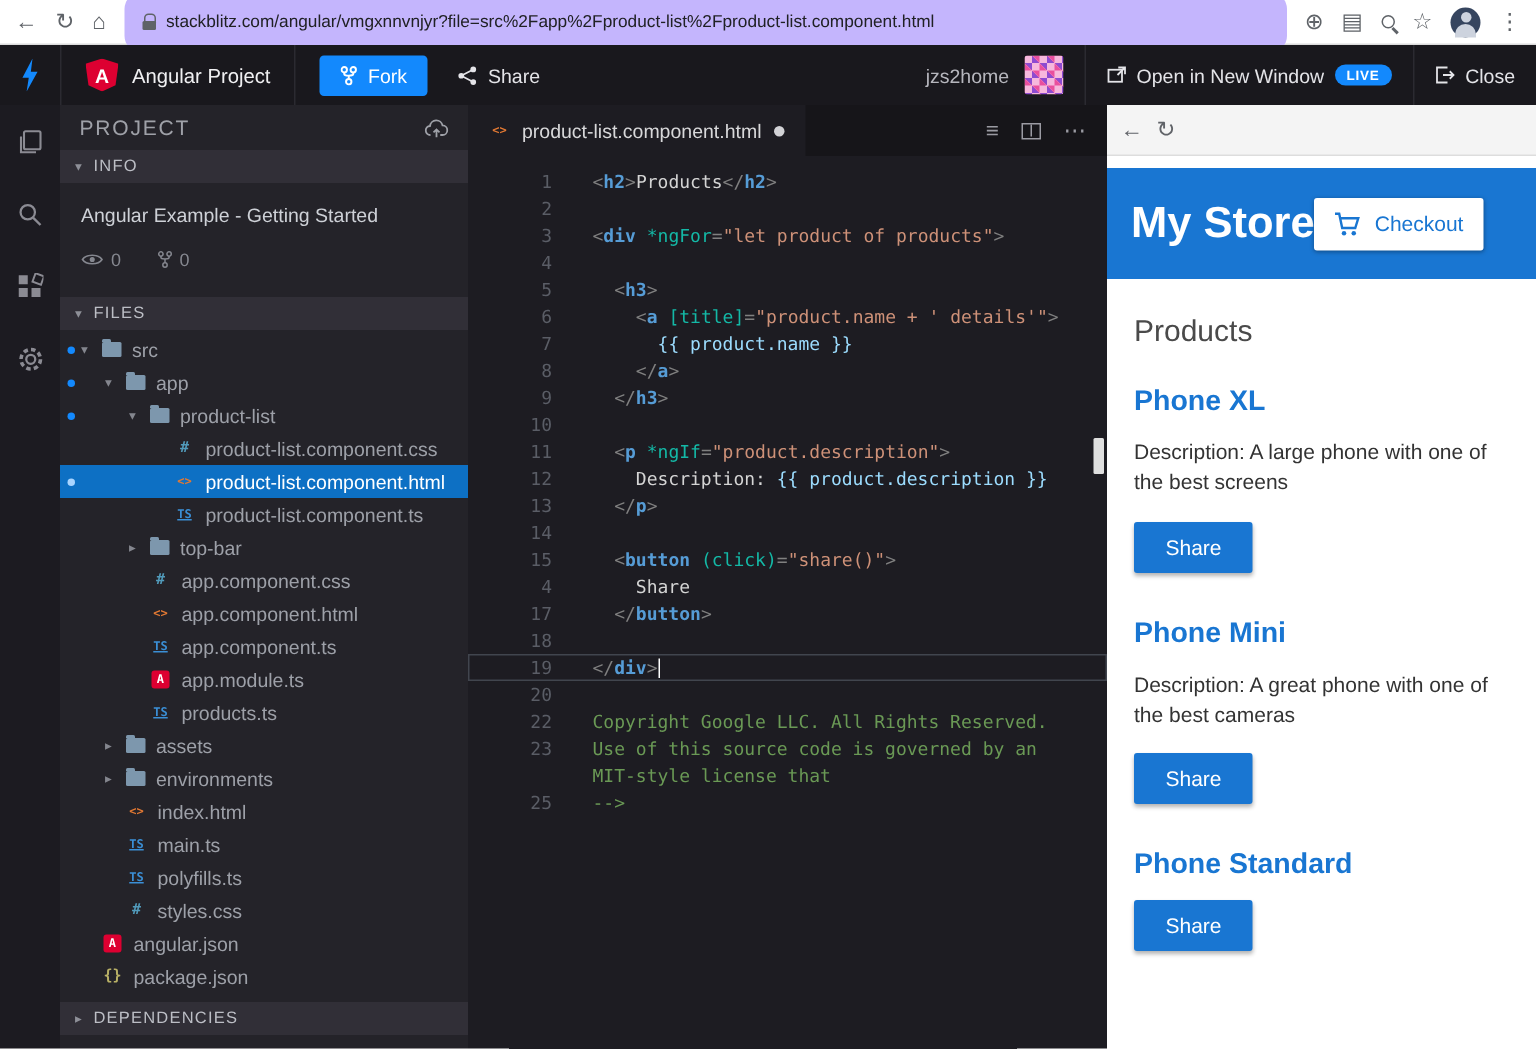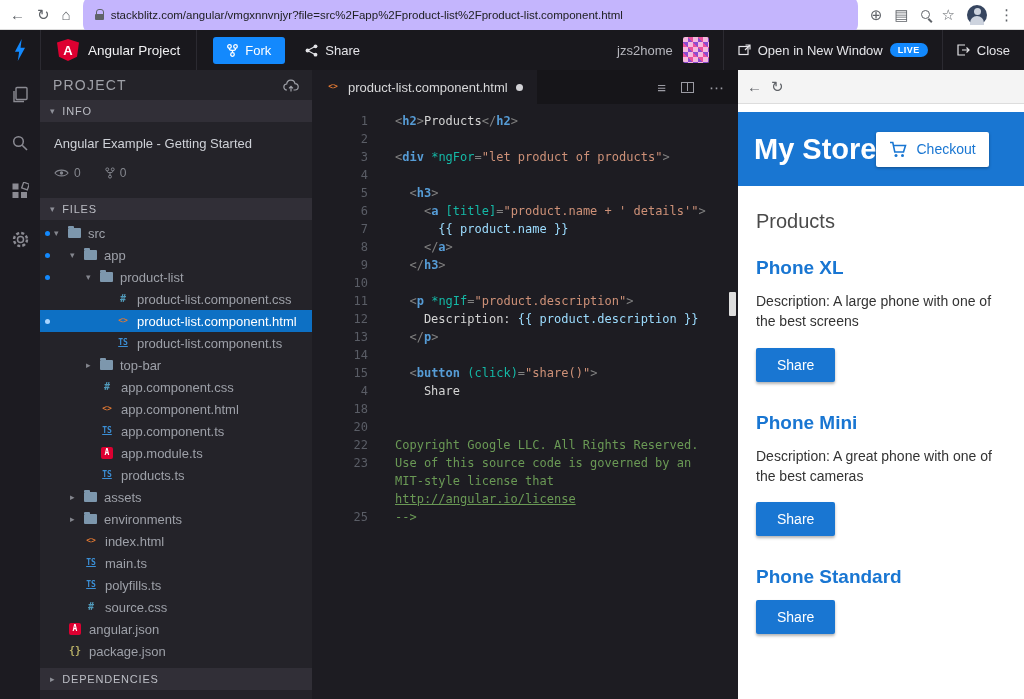--- a/index.html
+++ b/index.html
@@ -332,21 +332,21 @@
       <div class="tree-row" style="padding-left: 44px;">
         <span class="file-ic ic-ts">TS</span>
         <span class="tree-label">main.ts</span>
       </div>
       <div class="tree-row" style="padding-left: 44px;">
         <span class="file-ic ic-ts">TS</span>
         <span class="tree-label">polyfills.ts</span>
       </div>
       <div class="tree-row" style="padding-left: 44px;">
         <span class="file-ic ic-css">#</span>
-        <span class="tree-label">source.css</span>
+        <span class="tree-label">styles.css</span>
       </div>
       <div class="tree-row" style="padding-left: 28px;">
         <span class="file-ic ic-ng">A</span>
         <span class="tree-label">angular.json</span>
       </div>
       <div class="tree-row" style="padding-left: 28px;">
         <span class="file-ic ic-json">{}</span>
         <span class="tree-label">package.json</span>
       </div>
     </div>
@@ -380,26 +380,27 @@
       <div class="crow"><span class="gut">7</span><span class="ltext"><span class="tk-x">      </span><span class="tk-i">{{ product.name }}</span></span></div>
       <div class="crow"><span class="gut">8</span><span class="ltext"><span class="tk-x">    </span><span class="tk-p">&lt;/</span><span class="tk-t">a</span><span class="tk-p">&gt;</span></span></div>
       <div class="crow"><span class="gut">9</span><span class="ltext"><span class="tk-x">  </span><span class="tk-p">&lt;/</span><span class="tk-t">h3</span><span class="tk-p">&gt;</span></span></div>
       <div class="crow"><span class="gut">10</span><span class="ltext"></span></div>
       <div class="crow"><span class="gut">11</span><span class="ltext"><span class="tk-x">  </span><span class="tk-p">&lt;</span><span class="tk-t">p</span><span class="tk-x"> </span><span class="tk-a">*ngIf</span><span class="tk-p">=</span><span class="tk-s">"product.description"</span><span class="tk-p">&gt;</span></span></div>
       <div class="crow"><span class="gut">12</span><span class="ltext"><span class="tk-x">    Description: </span><span class="tk-i">{{ product.description }}</span></span></div>
       <div class="crow"><span class="gut">13</span><span class="ltext"><span class="tk-x">  </span><span class="tk-p">&lt;/</span><span class="tk-t">p</span><span class="tk-p">&gt;</span></span></div>
       <div class="crow"><span class="gut">14</span><span class="ltext"></span></div>
       <div class="crow"><span class="gut">15</span><span class="ltext"><span class="tk-x">  </span><span class="tk-p">&lt;</span><span class="tk-t">button</span><span class="tk-x"> </span><span class="tk-a">(click)</span><span class="tk-p">=</span><span class="tk-s">"share()"</span><span class="tk-p">&gt;</span></span></div>
       <div class="crow"><span class="gut">4</span><span class="ltext"><span class="tk-x">    Share</span></span></div>
+      <div class="crow"><span class="gut">17</span><span class="ltext"><span class="tk-x">  </span><span class="tk-p">&lt;/</span><span class="tk-t">button</span><span class="tk-p">&gt;</span></span></div>
       <div class="crow"><span class="gut">18</span><span class="ltext"></span></div>
+      <div class="crow active"><span class="gut">19</span><span class="ltext"><span class="tk-p">&lt;/</span><span class="tk-t">div</span><span class="tk-p">&gt;</span><span class="cursor"></span></span></div>
       <div class="crow"><span class="gut">20</span><span class="ltext"></span></div>
       <div class="crow"><span class="gut">22</span><span class="ltext"><span class="tk-c">Copyright Google LLC. All Rights Reserved.</span></span></div>
       <div class="crow"><span class="gut">23</span><span class="ltext"><span class="tk-c">Use of this source code is governed by an</span></span></div>
       <div class="crow"><span class="gut"></span><span class="ltext"><span class="tk-c">MIT-style license that</span></span></div>
-      <div class="crow"><span class="gut"></span><span class="ltext"><span class="tk-l">http://angular.io/license</span></span></div>
       <div class="crow"><span class="gut">25</span><span class="ltext"><span class="tk-c">--&gt;</span></span></div>
     </div>
   <div class="scrollthumb"></div>
 </div>
 
 <div id="preview">
   <div class="pv-toolbar">
     <span class="pv-ic">←</span>
     <span class="pv-ic">↻</span>
   </div>

